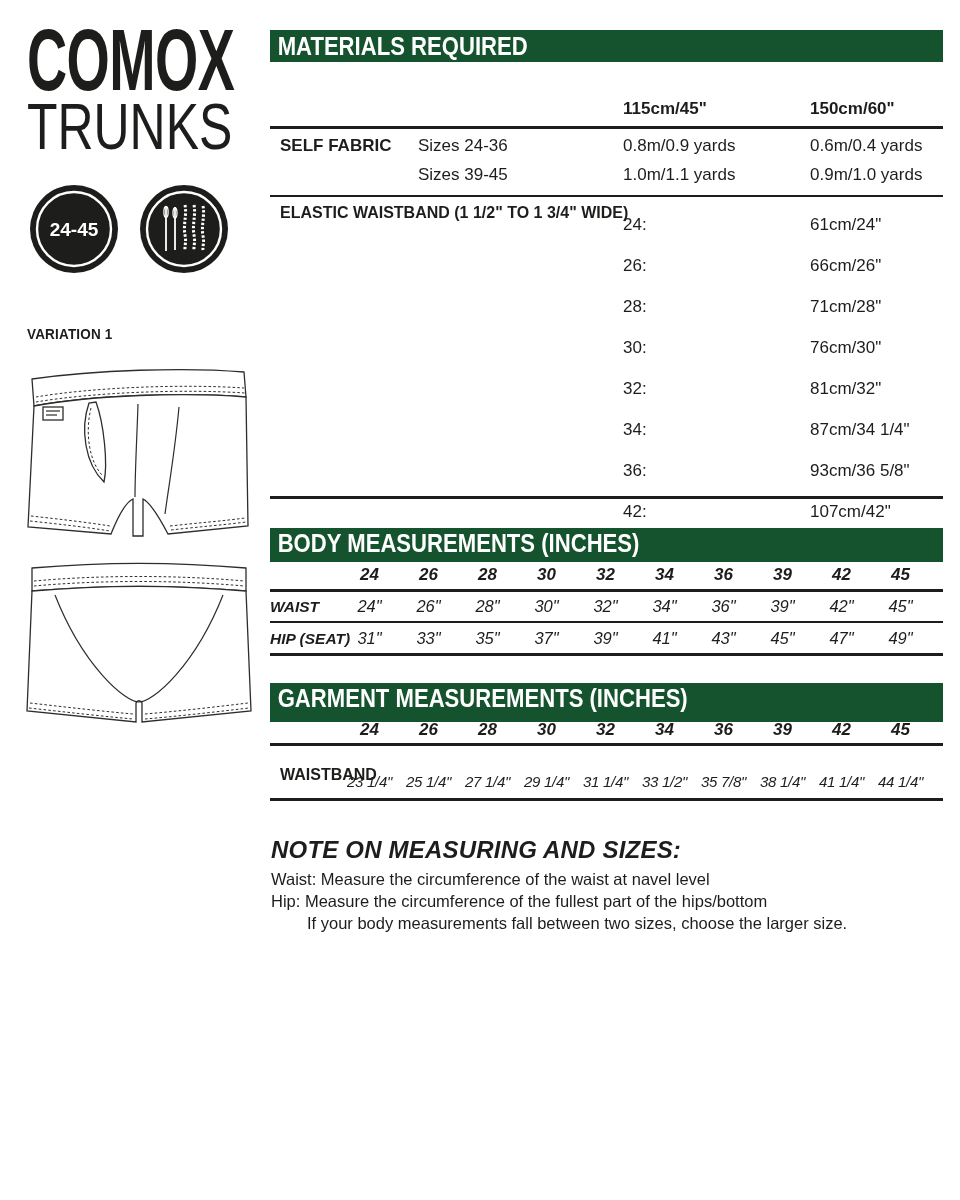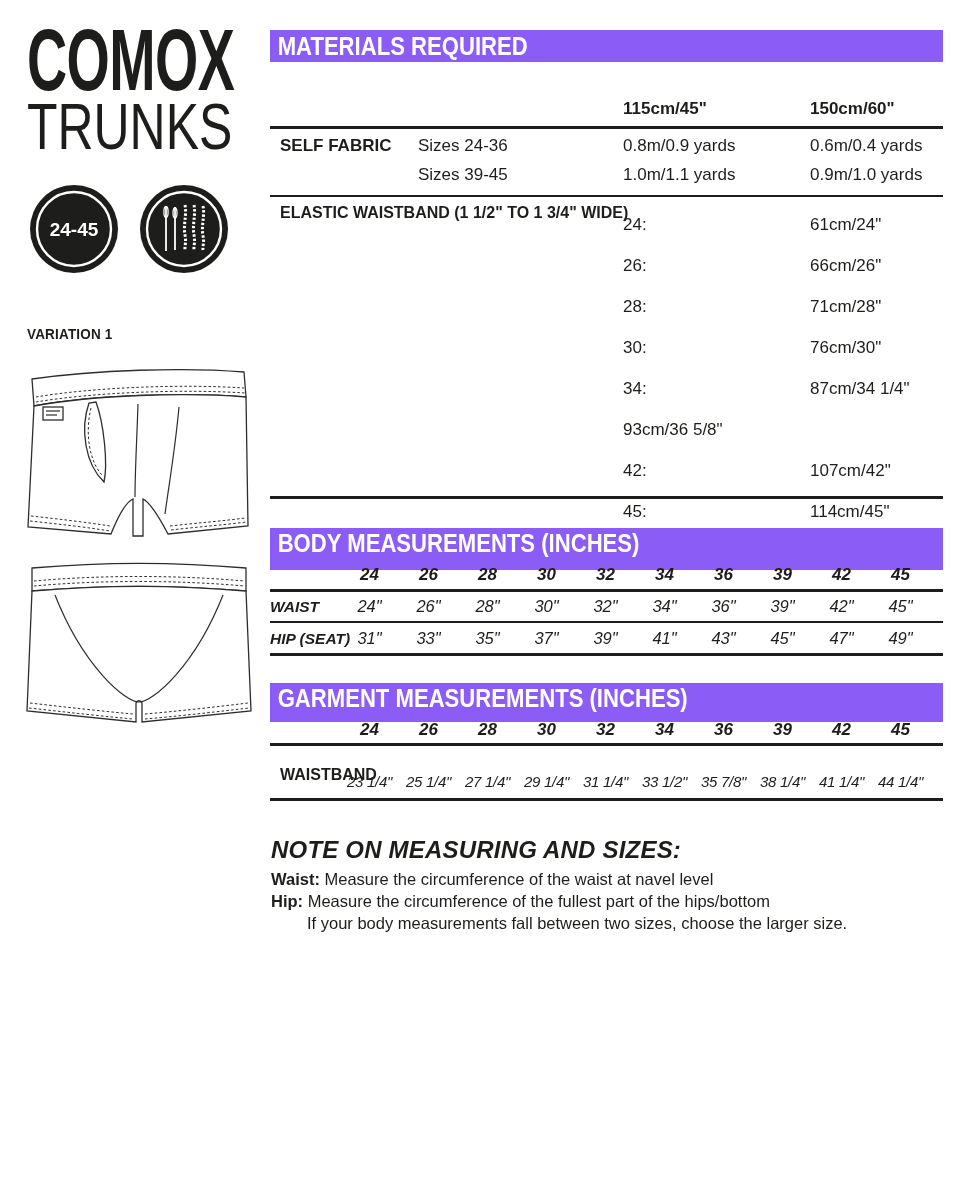--- a/index.html
+++ b/index.html
@@ -23,21 +23,21 @@
   .badge-2 { left:139px; }
   .variation {
     position:absolute; left:27px; top:325px; font-size:15px; font-weight:bold;
     letter-spacing:.2px; transform:scaleX(.9); transform-origin:left top; white-space:nowrap;
   }
   .sketch { position:absolute; }
   .sketch-front { left:25px; top:366px; }
   .sketch-back  { left:25px; top:561px; }
   
   .bar {
-    position:absolute; left:270px; width:673px; height:32px; background:#8b5cf6;
+    position:absolute; left:270px; width:673px; height:32px; background:#14532d;
   }
   .bar .bar-label {
     display:inline-block; color:#ffffff; font-weight:bold; font-size:26px;
     line-height:32px; padding-left:9px; letter-spacing:0;
     transform:scaleX(.85); transform-origin:left center; white-space:nowrap;
   }
   .rule { position:absolute; left:270px; width:673px; background:#1d1d1b; }
   
   .colheads { position:absolute; left:270px; top:99px; width:673px; }
   .colhead { position:absolute; top:0; font-size:17px; font-weight:bold; white-space:nowrap; }
@@ -60,21 +60,21 @@
   .mrow .mhead { font-size:17px; font-weight:bold; text-align:center; white-space:nowrap; }
   .mrow .mcell { font-size:16.5px; text-align:center; white-space:nowrap; }
   .mrow-gm-vals .mcell { font-size:15px; letter-spacing:-.3px; }
   .gm-rowlabel { position:absolute; left:280px; top:751px; font-size:16px; font-weight:bold; white-space:nowrap;margin-top:15px; }
   
   .note-head {
     position:absolute; left:271px; top:836px; font-size:24px; font-style:italic;
     font-weight:bold; letter-spacing:.2px; white-space:nowrap;
   }
   .note-line { position:absolute; left:271px; font-size:16.5px; white-space:nowrap; }
-  .note-line b { font-weight:bold; }
+  .note-line b { font-weight:normal; }
   
   .sk { fill:#ffffff; stroke:#2e2d2c; stroke-width:1.3; }
   .sk-line { fill:none; stroke:#2e2d2c; stroke-width:1.2; }
   .sk-dash { fill:none; stroke:#2e2d2c; stroke-width:1; stroke-dasharray:2.6 2.2; }
 </style>
 </head>
 <body>
 
 <div class="page">
 
@@ -181,39 +181,44 @@
       </div>
     <div class="el-row">
         <span class="el-size">28:</span>
         <span class="el-val">71cm/28"</span>
       </div>
     <div class="el-row">
         <span class="el-size">30:</span>
         <span class="el-val">76cm/30"</span>
       </div>
     <div class="el-row">
+        <span class="el-size">32:</span>
+        <span class="el-val">81cm/32"</span>
+      </div>
+    <div class="el-row">
         <span class="el-size">34:</span>
         <span class="el-val">87cm/34 1/4"</span>
       </div>
     <div class="el-row">
+        <span class="el-size">36:</span>
         <span class="el-val">93cm/36 5/8"</span>
       </div>
     <div class="el-row">
         <span class="el-size">42:</span>
         <span class="el-val">107cm/42"</span>
       </div>
     <div class="el-row">
         <span class="el-size">45:</span>
         <span class="el-val">114cm/45"</span>
       </div>
   </div>
 
   <div class="rule" style="top:496px;height:3px;"></div>
 
-  <div class="bar" style="top:528px;height:42px;">
+  <div class="bar" style="top:528px;height:34px;">
     <span class="bar-label" style="line-height:31px;">BODY MEASUREMENTS (INCHES)</span>
   </div>
 
   <div class="mrow" style="top:565px;">
     <span class="mhead"></span>
     <span class="mhead">24</span>
     <span class="mhead">26</span>
     <span class="mhead">28</span>
     <span class="mhead">30</span>
     <span class="mhead">32</span>

